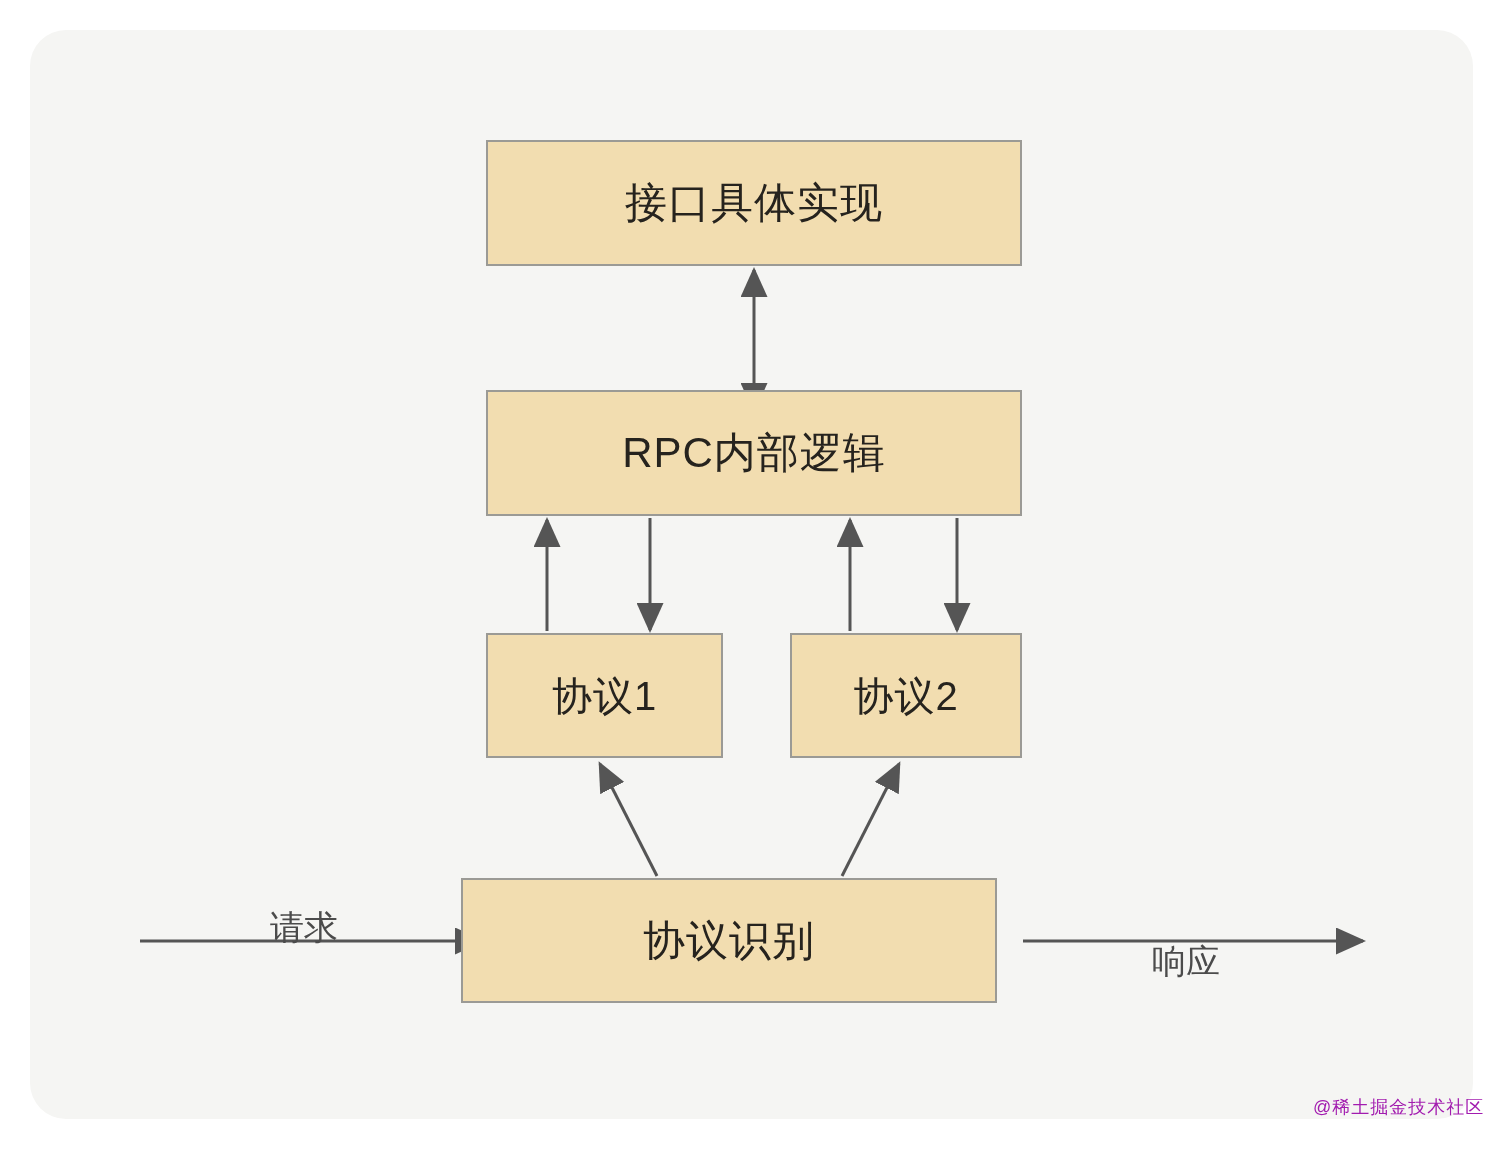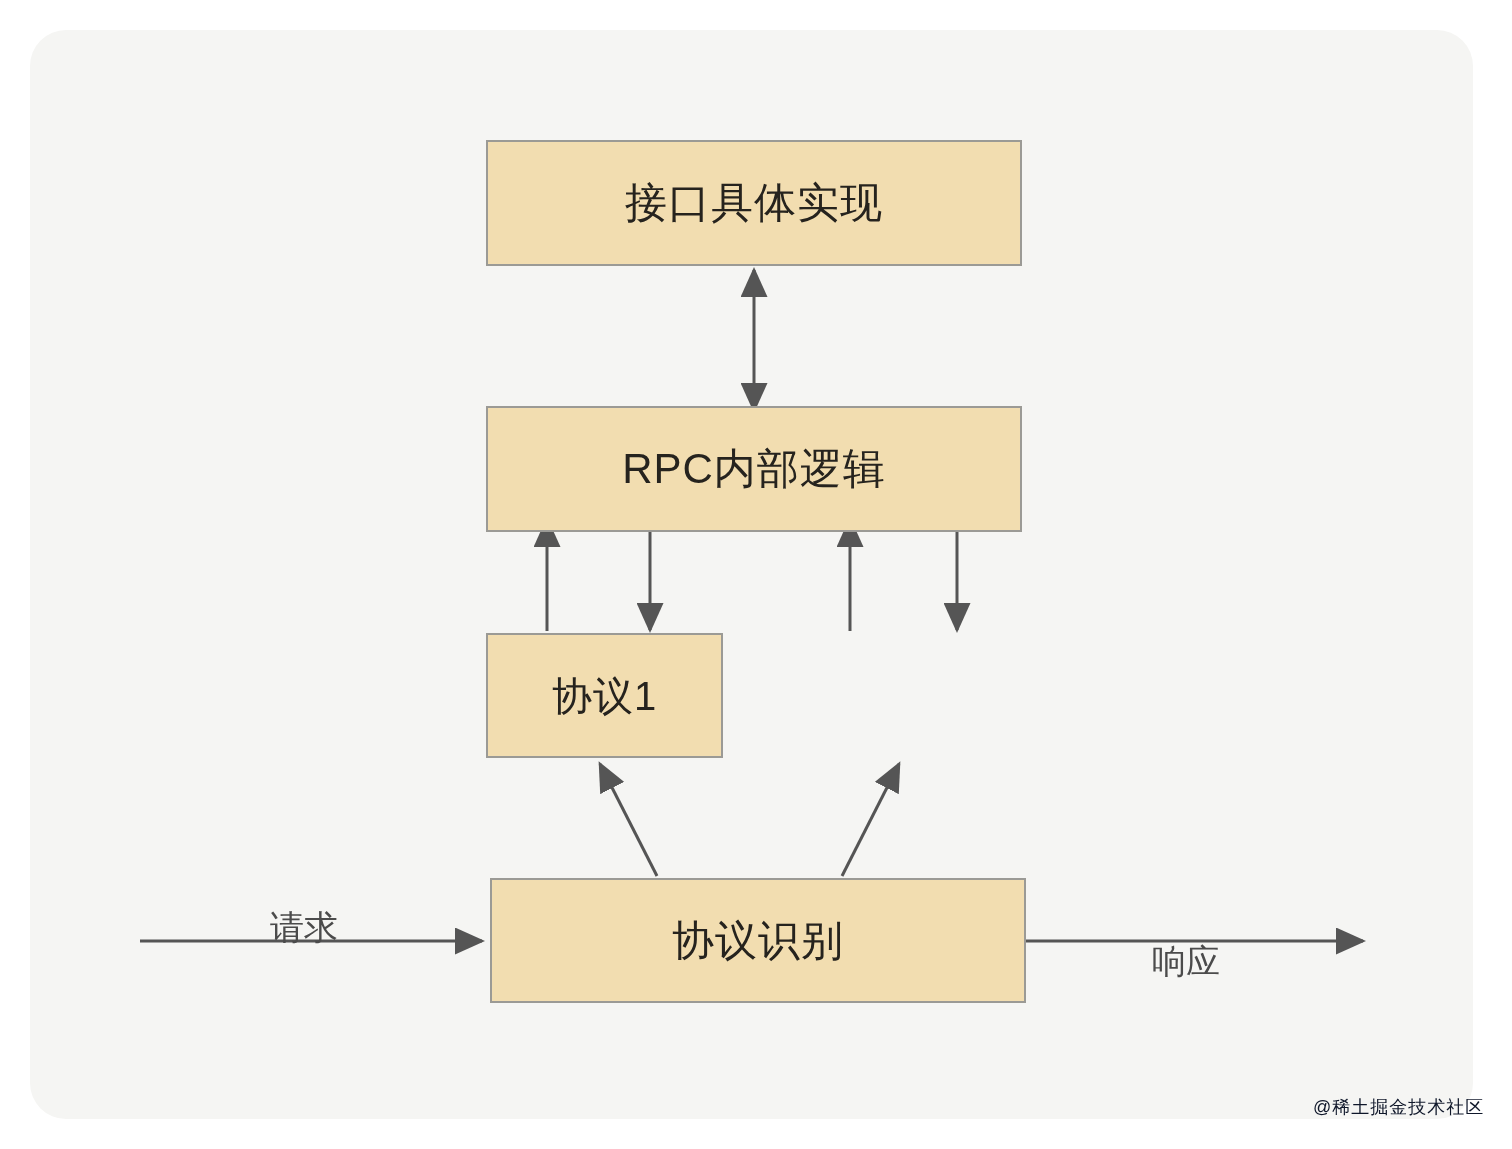--- a/index.html
+++ b/index.html
@@ -42,42 +42,42 @@
     display: flex;
     align-items: center;
     justify-content: center;
     color: #26231e;
     font-size: 42px;
     letter-spacing: 1px;
     line-height: 1;
     user-select: none;
   }
   .node-impl   { left: 486px; top: 140px;  width: 536px; height: 126px; }
-  .node-rpc    { left: 486px; top: 390px;  width: 536px; height: 126px; margin-top: 16px; }
+  .node-rpc    { left: 486px; top: 390px;  width: 536px; height: 126px; }
   .node-proto1 { left: 486px; top: 633px;  width: 237px; height: 125px; font-size: 40px; }
   .node-proto2 { left: 790px; top: 633px;  width: 232px; height: 125px; font-size: 40px; }
-  .node-detect { left: 490px; top: 878px;  width: 536px; height: 125px; }
+  .node-detect { left: 461px; top: 878px;  width: 536px; height: 125px; }
 
   .edge-label {
     position: absolute;
     color: #4b4b4b;
     font-size: 34px;
     line-height: 1;
     white-space: nowrap;
     user-select: none;
     margin-top: 16px;
   }
   .label-request  { left: 270px;  top: 894px; }
   .label-response { left: 1152px; top: 928px; }
 
   .watermark {
     position: absolute;
     left: 1313px;
     top: 1095px;
-    color: #0f172a;
+    color: #a21caf;
     font-size: 18px;
     letter-spacing: 1px;
     white-space: nowrap;
     user-select: none;
   }
 </style>
 </head>
 <body>
 
 <div id="stage">
@@ -136,20 +136,23 @@
   </div>
 
   <div class="node node-rpc">
     <span>RPC内部逻辑</span>
   </div>
 
   <div class="node node-proto1">
     <span>协议1</span>
   </div>
 
+  <div class="node node-proto2">
+    <span>协议2</span>
+  </div>
 
   <div class="node node-detect">
     <span>协议识别</span>
   </div>
 
   <div class="edge-label label-request">请求</div>
 
   <div class="edge-label label-response">响应</div>
 
   <div class="watermark">@稀土掘金技术社区</div>

